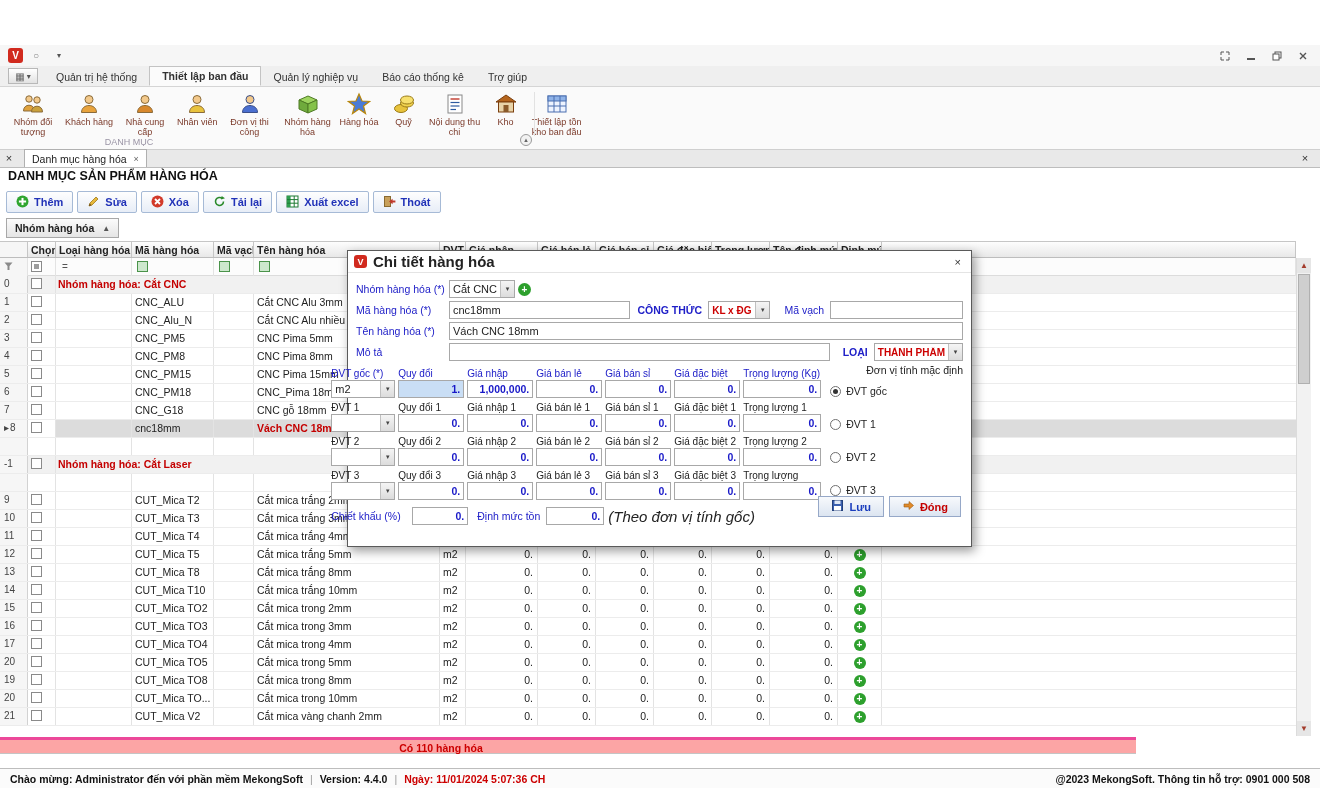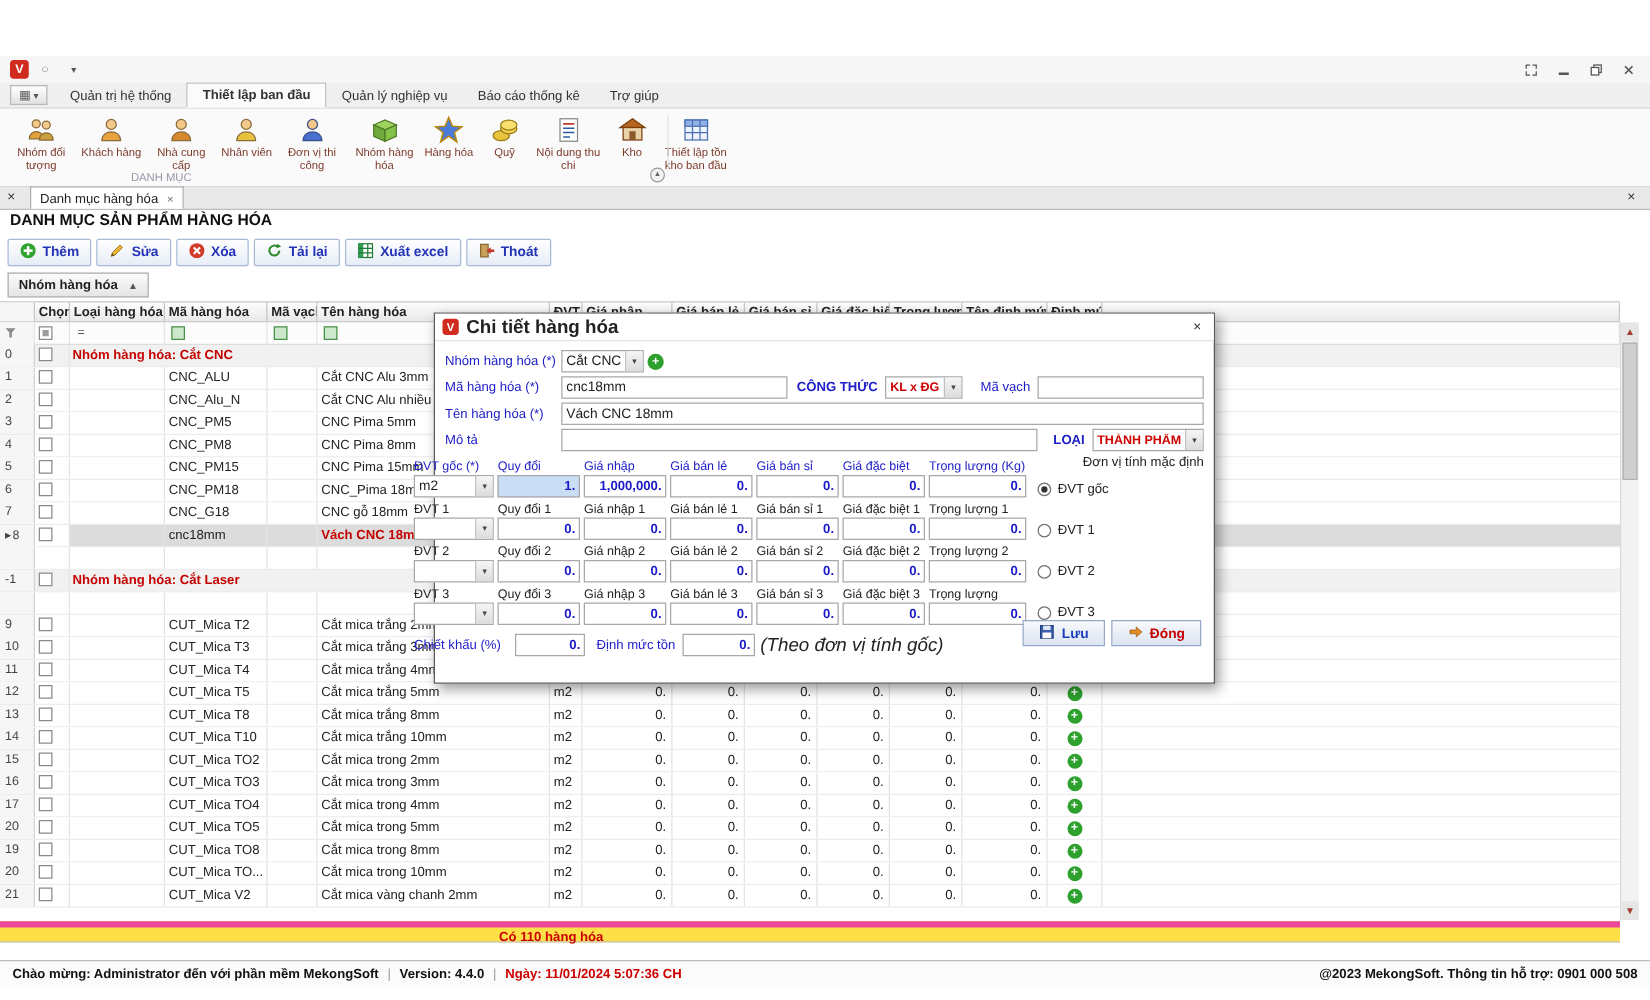--- a/index.html
+++ b/index.html
@@ -72,21 +72,21 @@
 .trow.group .glabel{display:block;flex:1;color:#c40000;font-weight:bold;font-size:10.5px;padding:2px 2px;white-space:nowrap;}
 .trow.sel .normal .c{background:#dcdcdc;}
 .trow.sel .ten{background:#ffff00;color:#c40000;font-weight:bold;}
 .trow.cur .num::before{content:"▸";margin-right:1px;}
 .cb{width:11px;height:11px;border:1px solid #8a8a8a;background:#fff;display:inline-block;}
 .cb.ind::after{content:"";display:block;width:5px;height:5px;margin:2px;background:#9d9d9d;}
 .fico{width:11px;height:11px;border:1px solid #4a934a;background:#cde8cd;display:inline-block;margin-left:2px;}
 .feq{color:#555;font-size:10px;margin-left:3px;}
 .plus-ico{width:12px;height:12px;border-radius:50%;background:#2da02d;color:#fff;font-weight:bold;font-size:10px;line-height:11px;display:inline-flex;align-items:center;justify-content:center;visibility:hidden;}
 .trow.hasplus .plus-ico{visibility:visible;}
-.countband{left:0;top:737px;width:1296px;height:17px;background:#fde047;border-top:5px solid #ec4899;border-bottom:1px solid #c4c4c4;}
+.countband{left:0;top:737px;width:1136px;height:17px;background:#fca5a5;border-top:3px solid #ec4899;border-bottom:1px solid #c4c4c4;}
 .countinner{width:882px;text-align:center;color:#cc0000;font-weight:bold;font-size:10.5px;padding-top:2px;}
 
 
 .vscroll{left:1296px;top:258px;width:15px;height:478px;background:#f2f2f2;border-left:1px solid #dcdcdc;}
 .varrow{height:15px;font-size:8px;text-align:center;line-height:15px;color:#a33c2c;background:#e6e6e6;}
 .varrow.down{position:absolute;bottom:0;left:0;right:0;}
 .vthumb{position:absolute;top:16px;left:1px;width:12px;height:110px;background:#cfcfcf;border:1px solid #b0b0b0;}
 
 
 .statusbar{left:0;top:768px;width:1320px;height:20px;border-top:1px solid #bdbdbd;background:#fbfbfb;display:flex;align-items:center;padding:0 10px;font-weight:bold;font-size:10.5px;color:#111;}

